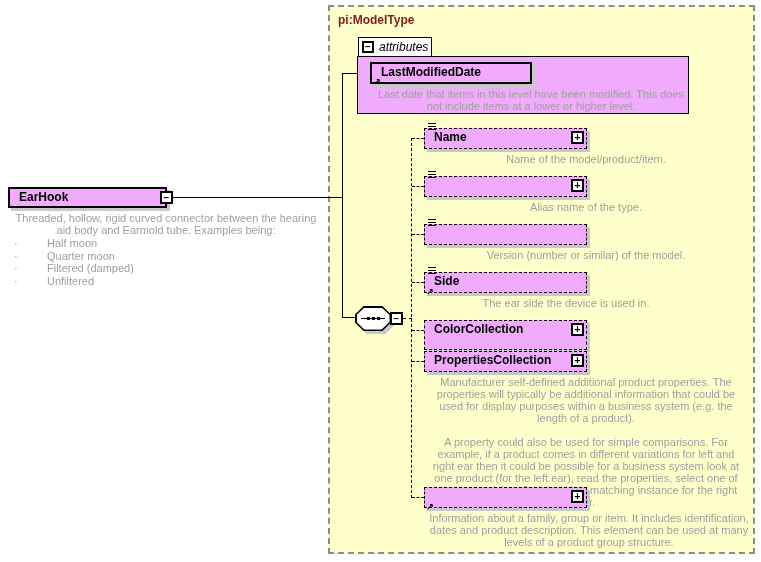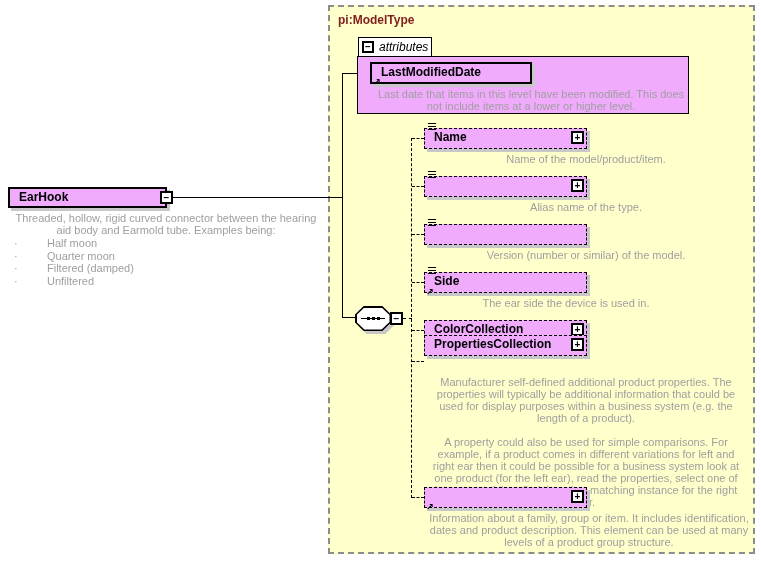--- a/index.html
+++ b/index.html
@@ -168,21 +168,21 @@
   </div>
   <div class="desc" style="left:408px;top:297px;width:316px;">The ear side the device is used in.</div>
 
   <div class="box b-dash shadow" style="left:424px;top:320px;width:163px;height:30px;">
     <span class="ename">ColorCollection</span>
     <div class="pm" style="right:2px;top:2px;left:auto;">
       <span>+</span>
     </div>
   </div>
 
-  <div class="box b-dash shadow" style="left:424px;top:335px;width:163px;height:21px;">
+  <div class="box b-dash shadow" style="left:424px;top:351px;width:163px;height:21px;">
     <span class="ename">PropertiesCollection</span>
     <div class="pm" style="right:2px;top:2px;left:auto;">
       <span>+</span>
     </div>
   </div>
   <div class="desc" style="left:428px;top:376px;width:316px;">
     <p>Manufacturer self-defined additional product properties.  The properties will typically be additional information that could be used for display purposes within a business system (e.g. the length of a product).</p>
     <p>A property could also be used for simple comparisons.  For example, if a product comes in different variations for left and right ear then it could be possible for a business system look at one product (for the left ear), read the properties, select one of interest, and then find the other matching instance for the right ear.</p>
   </div>
 

